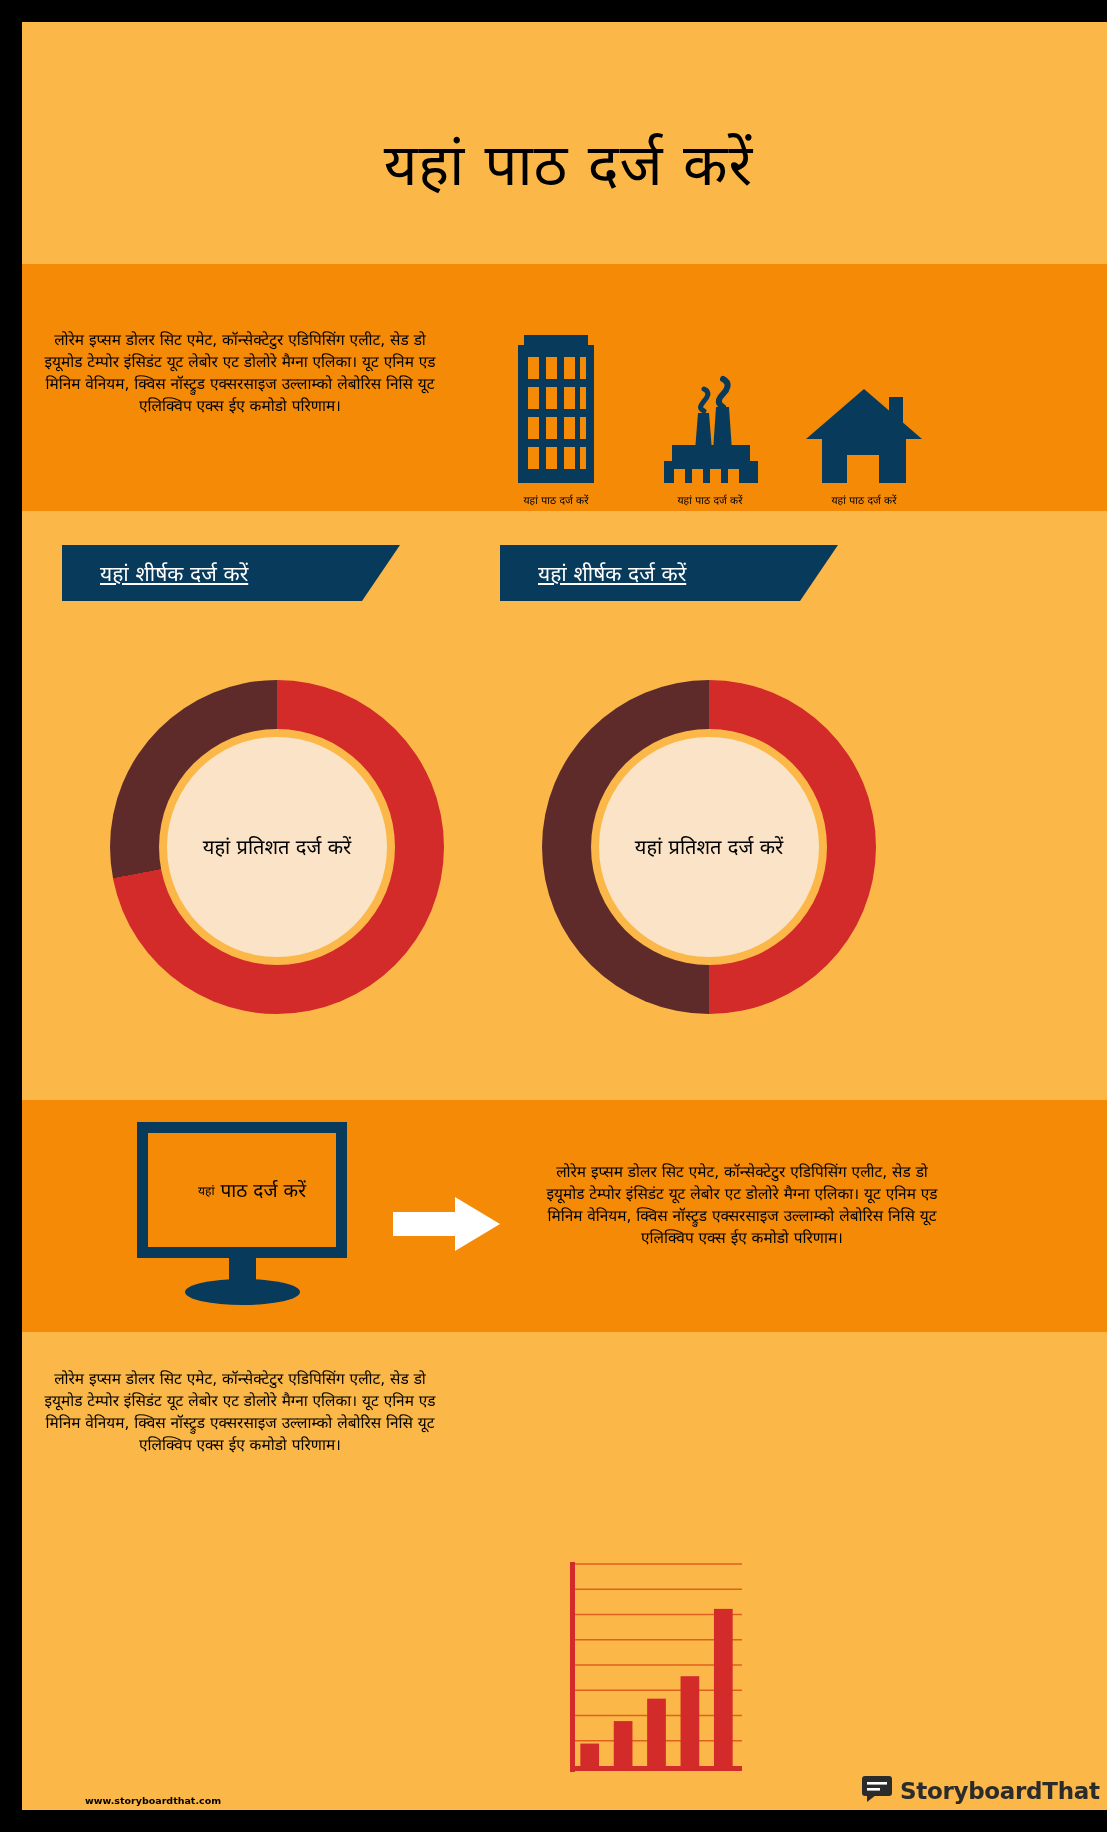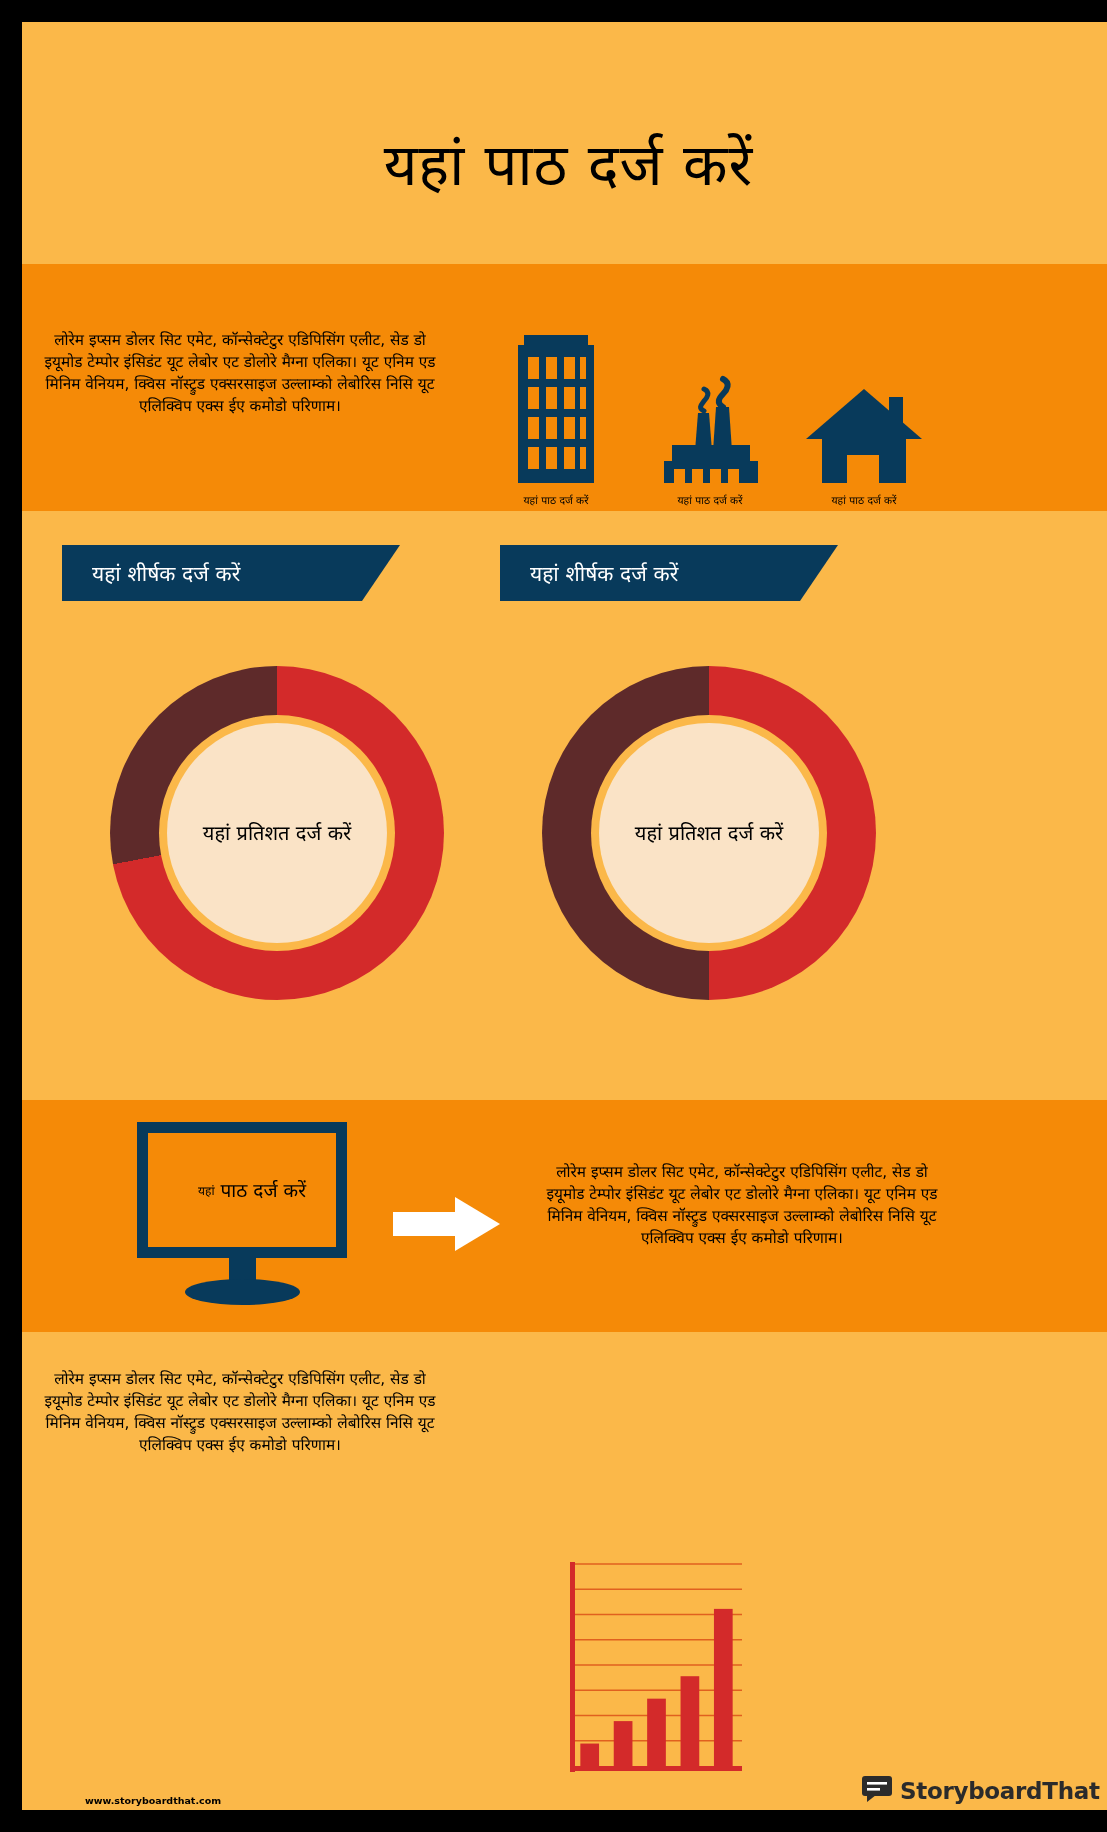--- a/index.html
+++ b/index.html
@@ -70,31 +70,31 @@
     background:#FBB849;
   }
 
   .ribbon{
     position:absolute;height:56px;
     background:#083A5B;
     display:flex;align-items:center;
     color:#FFFFFF;font-size:21px;
     box-sizing:border-box;
   }
-  .ribbon .rb-label{padding-left:30px;}
+  .ribbon .rb-label{padding-left:38px;text-decoration:underline;}
   .ribbon .rb-tail{
     position:absolute;right:-38px;top:0;
     width:0;height:0;
     border-top:56px solid #083A5B;
     border-right:38px solid transparent;
   }
   .ribbon.r1{left:40px;top:34px;width:300px;}
   .ribbon.r2{left:478px;top:34px;width:300px;}
 
-  .donut-wrap{position:absolute;top:155px;width:334px;height:334px;}
+  .donut-wrap{position:absolute;top:169px;width:334px;height:334px;}
   .donut-wrap.d1{left:88px;}
   .donut-wrap.d2{left:520px;}
   .donut{
     position:absolute;left:0;top:0;width:334px;height:334px;border-radius:50%;
   }
   .donut-ring{
     position:absolute;left:49px;top:49px;width:236px;height:236px;border-radius:50%;
     background:#FBB849;
   }
   .donut-hole{

